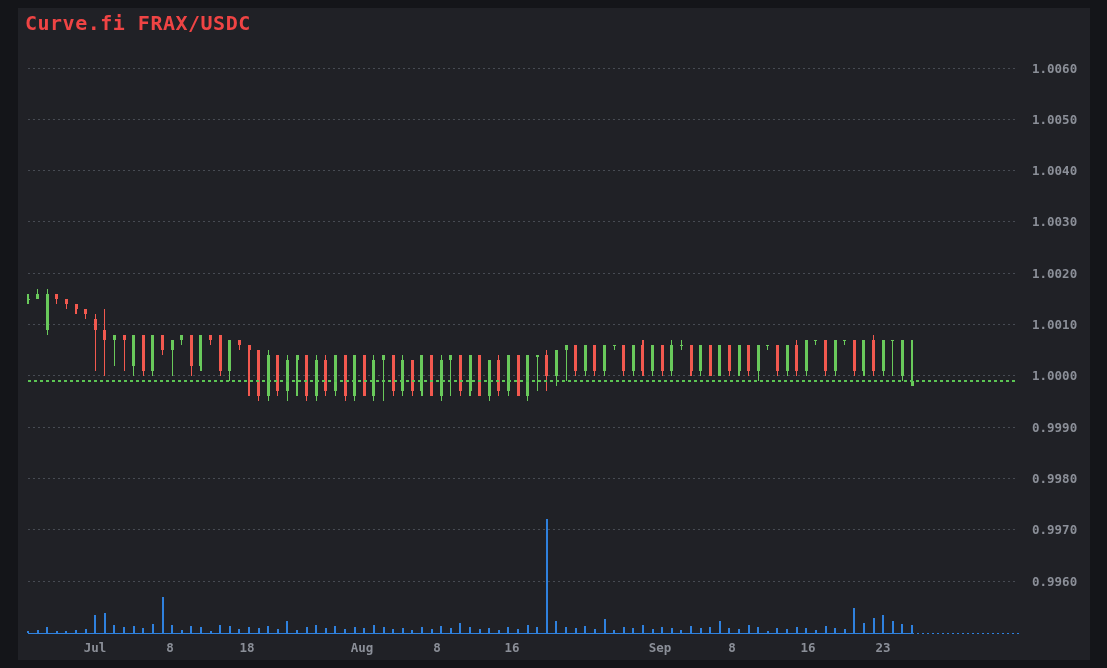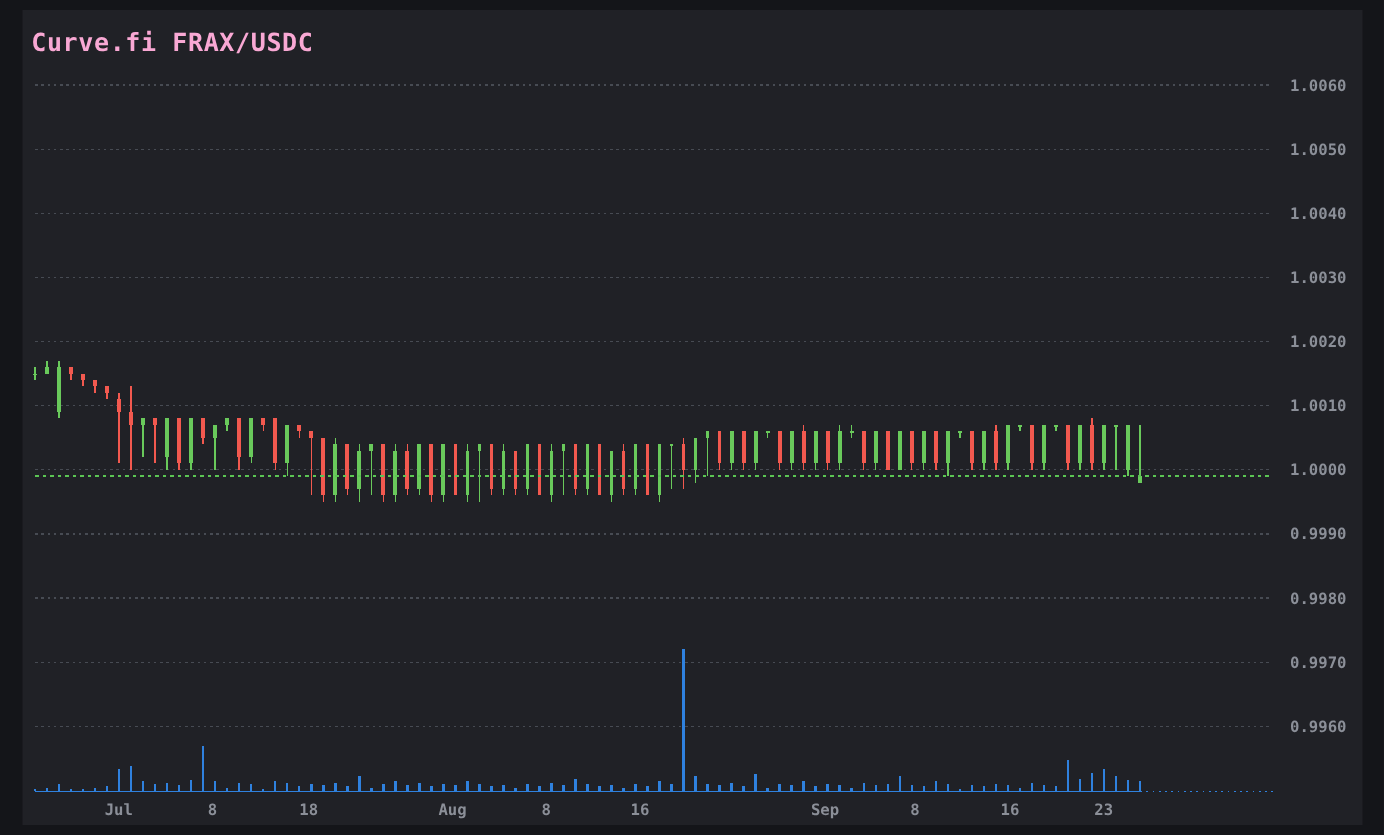--- a/index.html
+++ b/index.html
@@ -8,22 +8,22 @@
     background:#141519;
     overflow:hidden;
     font-family:"DejaVu Sans Mono","Liberation Mono",monospace;
     position:relative;
   }
   .panel{
     position:absolute;left:18px;top:8px;width:1072px;height:652px;
     background:#202126;
   }
   .chart-title{
-    position:absolute;left:7px;top:14px;
-    font-size:20px;font-weight:bold;color:#f9a8d4;
+    position:absolute;left:7px;top:3px;
+    font-size:20px;font-weight:bold;color:#ef4444;
     letter-spacing:0.5px;white-space:pre;
   }
   svg{position:absolute;left:0;top:0;}
   text{font-family:"DejaVu Sans Mono","Liberation Mono",monospace;}
 </style>
 </head>
 <body>
 
 <div class="panel">
   <svg id="chart" width="1072" height="652">

